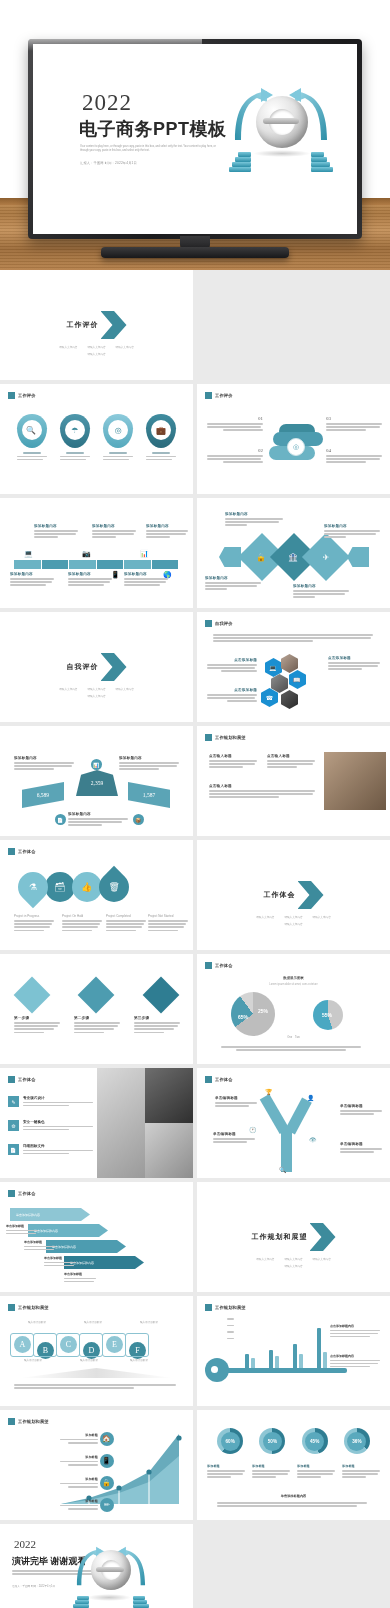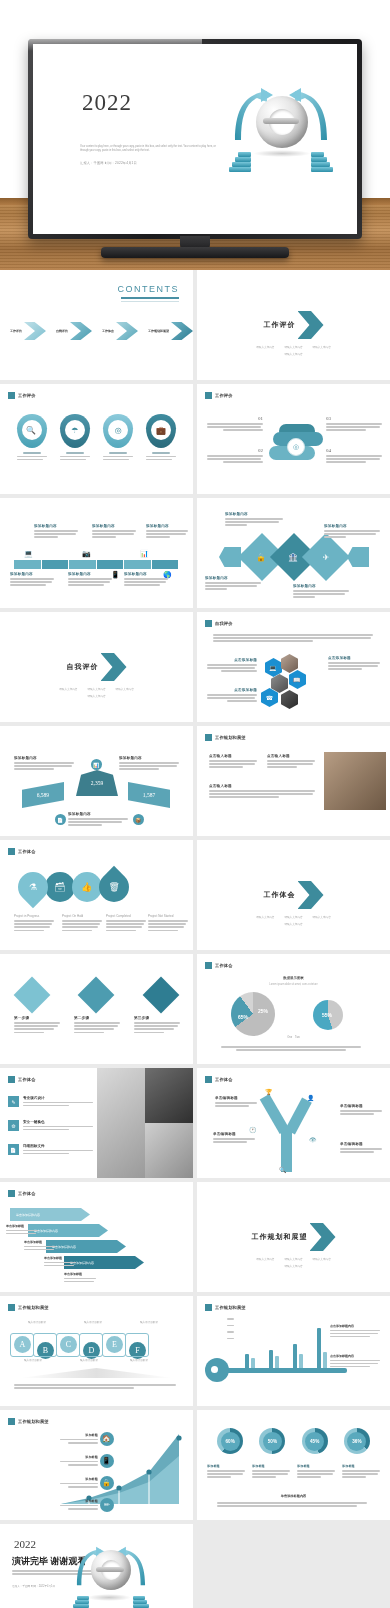--- a/index.html
+++ b/index.html
@@ -276,20 +276,21 @@
     <div class="hero-top"></div>
     <div class="wood"></div>
 
     <div class="tv">
       <div class="tv-frame">
         <div class="tv-glint"></div>
       </div>
       <div class="tv-screen">
         <div class="cover">
           <div class="cover-year">2022</div>
+          <div class="cover-title">电子商务PPT模板</div>
           <div class="cover-sub">Your content to play here, or through your copy, paste in this box, and select only the text. Your content to play here, or through your copy, paste in this box, and select only the text.</div>
           <div class="cover-meta">汇报人：千图网 时间：2022年4月1日</div>
 
           <div class="emblem">
             <svg class="arc l" viewBox="0 0 46 52">
               <defs>
                   <linearGradient id="ag1" x1="0" y1="1" x2="1" y2="0">
                 <stop offset="0" stop-color="#2d8fa8"></stop>
                     <stop offset="1" stop-color="#9bd7e6"></stop>
               </linearGradient>
@@ -329,43 +330,20 @@
         </div>
       </div>
       <div class="tv-stand-neck"></div>
       <div class="tv-stand-base"></div>
     </div>
   </div>
 
   <div class="grid">
 
     <div class="row">
-      <div class="slide">
-        <div class="contents-title">CONTENTS</div>
-        <div class="contents-rule"></div>
-        <div class="contents-rule2"></div>
-        <div class="c-items">
-          <div class="c-item">
-            <span class="lbl">工作评价</span>
-            <span class="c-arrow c1"></span>
-          </div>
-          <div class="c-item">
-            <span class="lbl">自我评价</span>
-            <span class="c-arrow c2"></span>
-          </div>
-          <div class="c-item">
-            <span class="lbl">工作体会</span>
-            <span class="c-arrow c3"></span>
-          </div>
-          <div class="c-item">
-            <span class="lbl">工作规划和展望</span>
-            <span class="c-arrow c4"></span>
-          </div>
-        </div>
-      </div>
 
       <div class="slide">
         <div class="divider">
           <div class="div-inner">
             <span class="div-label">工作评价</span>
             <span class="chev-out"></span>
             <div class="div-sub">
               <span>请输入文字内容</span>
               <span>请输入文字内容</span>
               <span>请输入文字内容</span>

